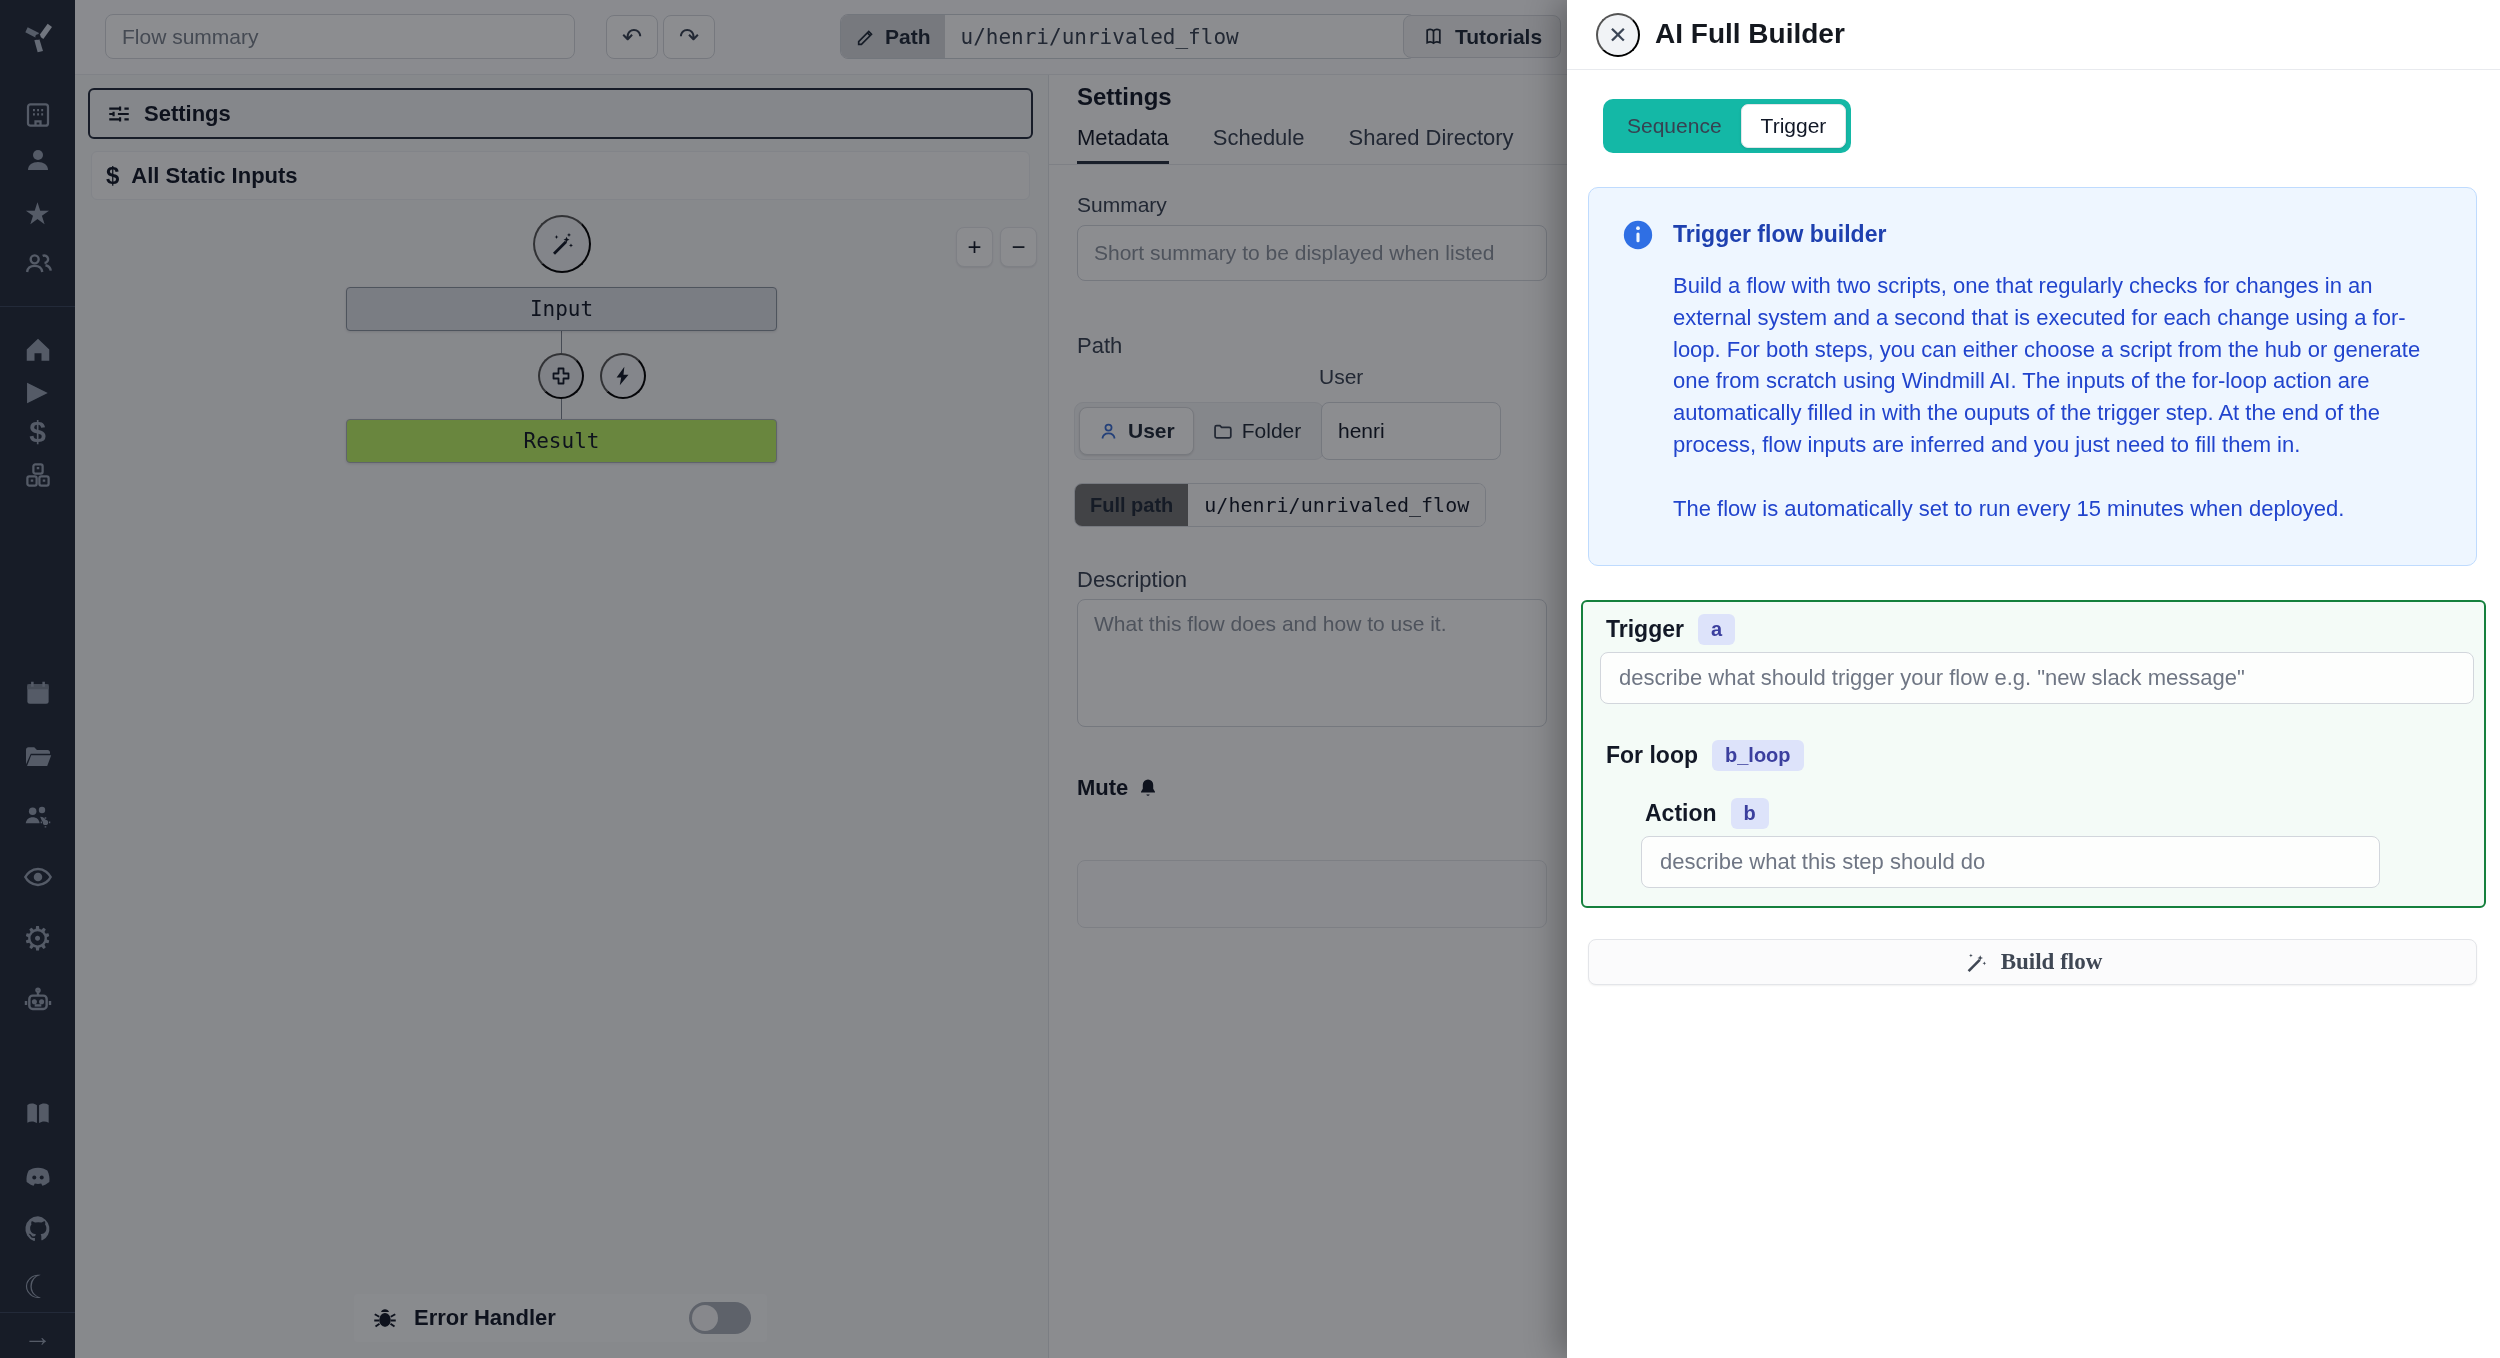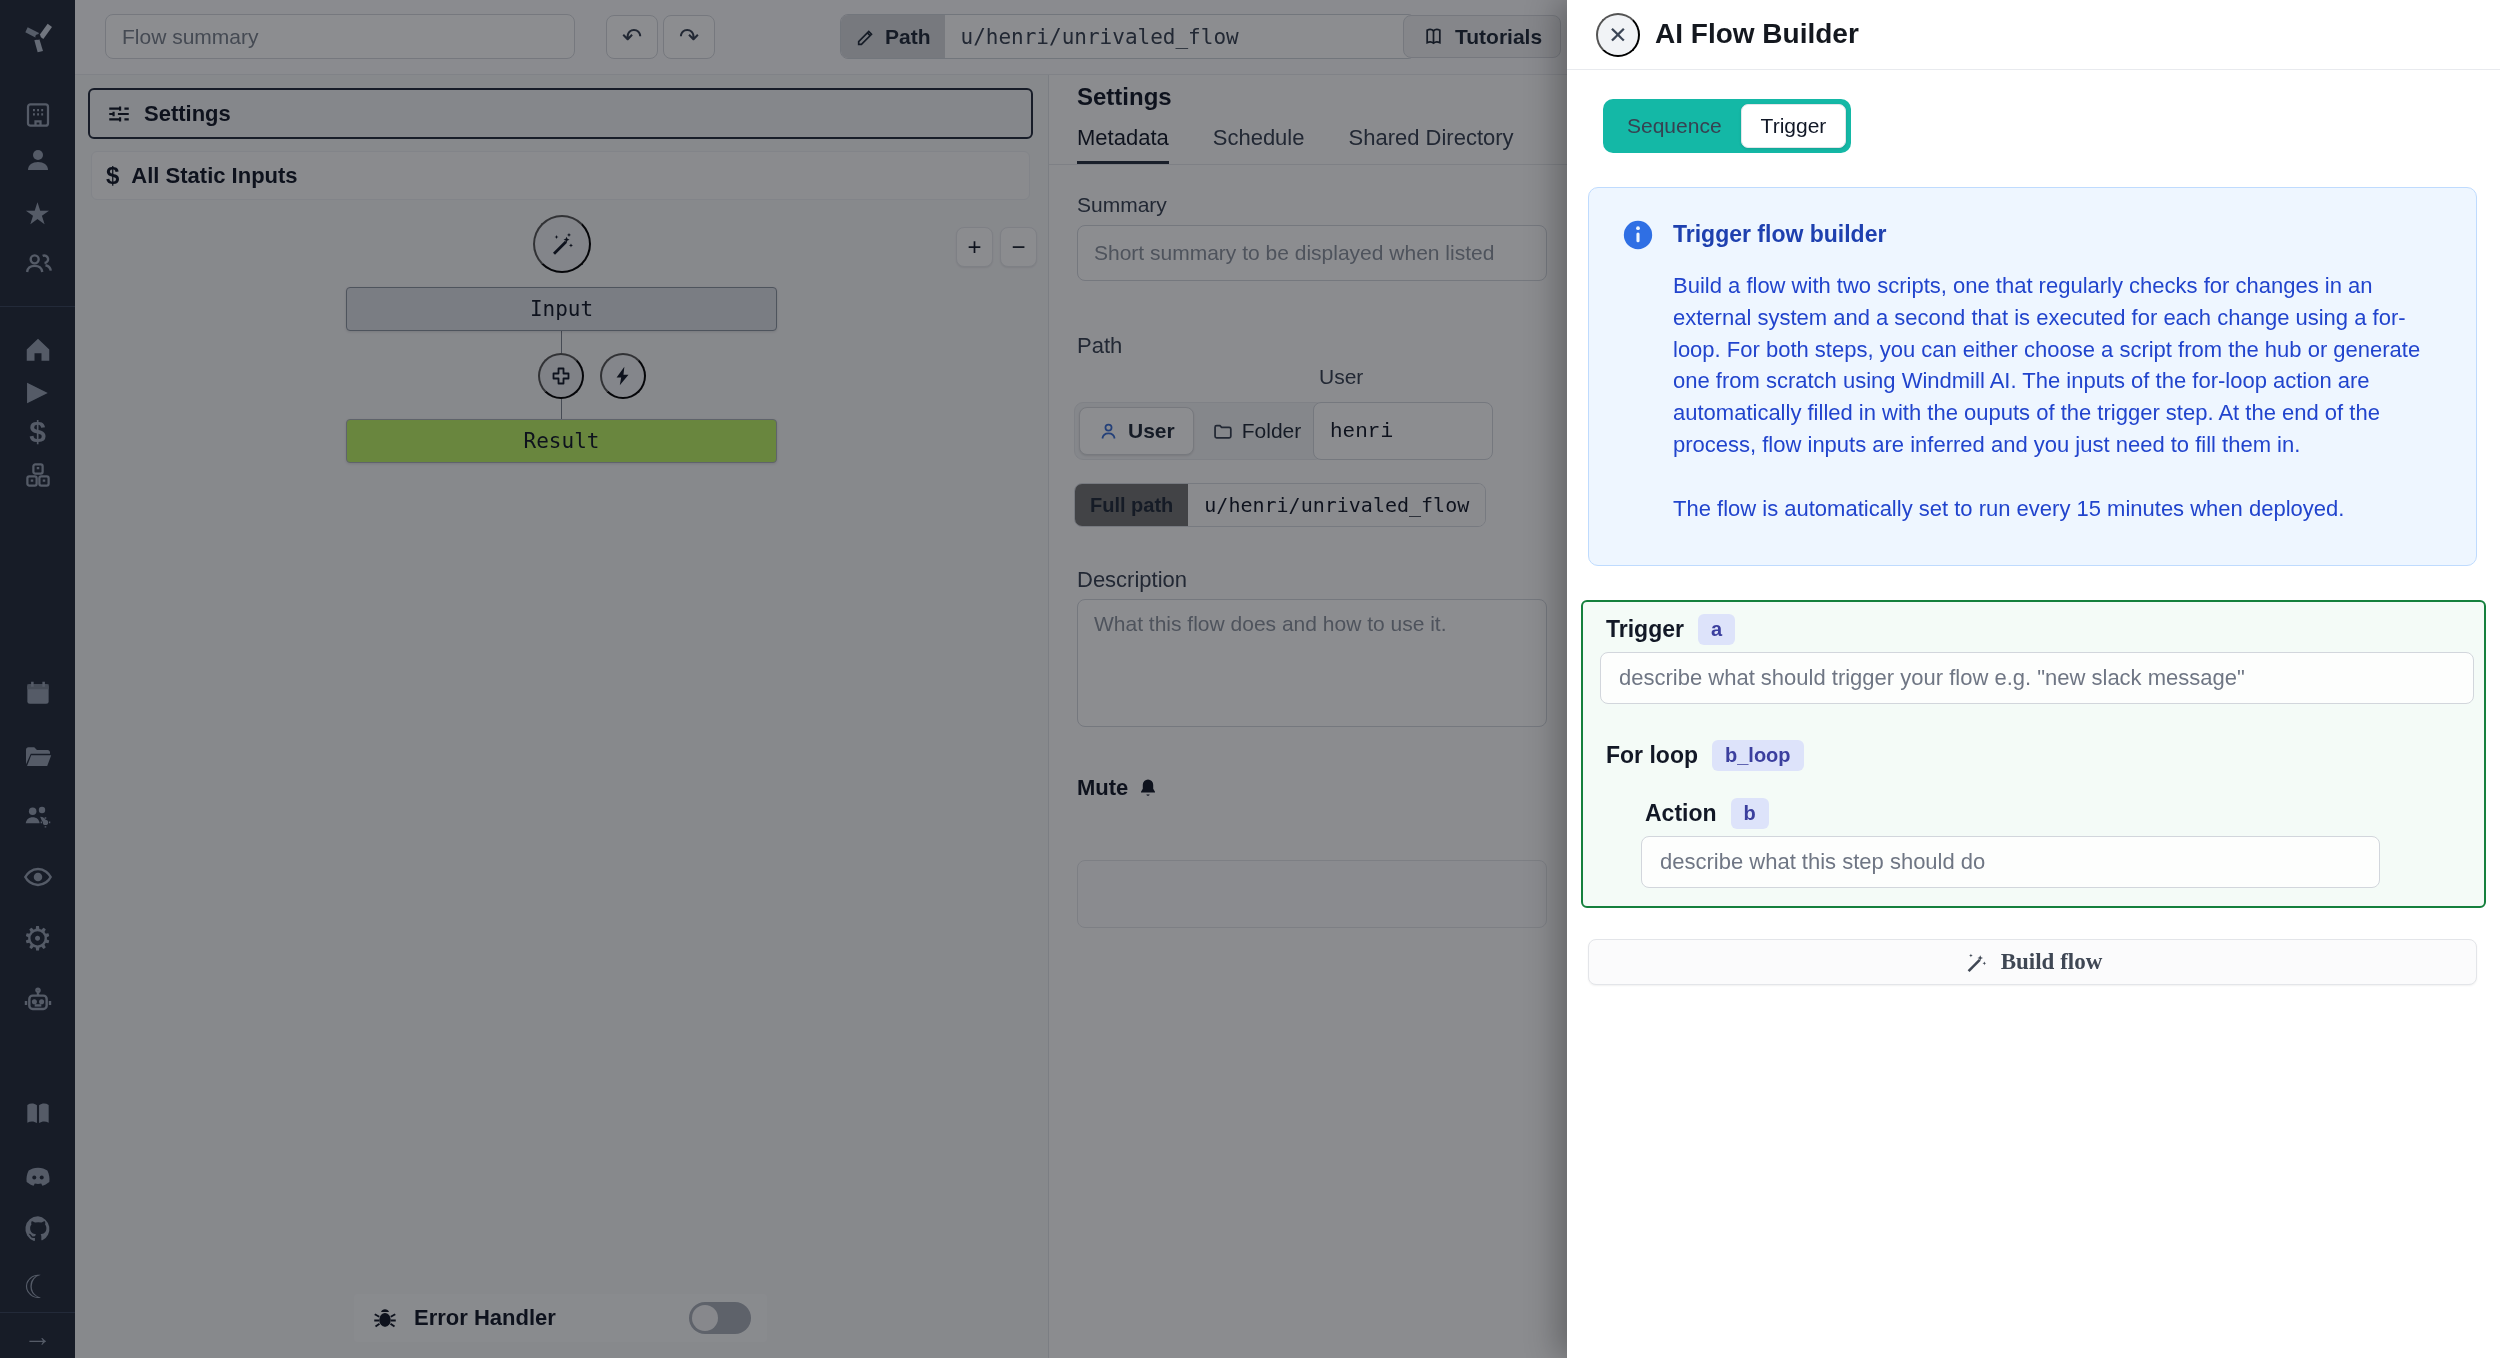--- a/index.html
+++ b/index.html
@@ -61,21 +61,21 @@
   .meta-tab.active { color:#111827; border-bottom:3px solid #27303f; font-weight:400; }
   .fld-label { position:absolute; left:28px; font-size:21px; color:#374151; }
   .inp { position:absolute; left:28px; width:470px; border:1px solid #d3d7dd; border-radius:8px; background:#fff;
     font-size:21px; color:#111827; padding:0 16px; outline:none; }
   .inp::placeholder, textarea.inp::placeholder { color:#8b929e; }
   #owner-toggle { position:absolute; left:25px; top:327px; height:58px; display:flex; align-items:center; background:#f2f3f5;
     border:1px solid #e7e9ec; border-radius:9px; padding:4px; }
   .owner-seg { height:48px; display:flex; align-items:center; gap:9px; padding:0 18px; border-radius:8px; font-size:21px; color:#1f2937; cursor:pointer; }
   .owner-seg.selected { background:#fff; border:1px solid #d7dade; box-shadow:0 1px 2px rgba(0,0,0,.1); font-weight:600; }
   #user-mini-label { position:absolute; left:270px; top:290px; font-size:21px; color:#374151; }
-  #user-input { top:327px; left:264px; width:180px; height:58px;font-family:Liberation Mono, monospace; }
+  #user-input { top:327px; left:272px; width:180px; height:58px; }
   #fullpath-group { position:absolute; left:25px; top:408px; height:44px; display:flex; border:1px solid #d8dbe0; border-radius:8px; overflow:hidden; }
   #fullpath-label { background:#737373; display:flex; align-items:center; padding:0 15px; font-weight:700; font-size:20px; color:#1f2937; }
   #fullpath-value { background:#fbfbfc; display:flex; align-items:center; padding:0 16px;
     font-family:"DejaVu Sans Mono", monospace; font-size:20px; color:#111827; }
   #mute-row { position:absolute; left:28px; top:700px; display:flex; align-items:center; gap:8px; font-weight:700; font-size:22px; color:#111827; }
   #empty-box { position:absolute; left:28px; top:785px; width:470px; height:68px; border:1px solid #e3e5e9; border-radius:8px; background:#fcfcfd; }
 
   
   #overlay { left:0; top:0; width:1567px; height:1358px; background:rgba(10,13,19,0.47); z-index:40; }
 
@@ -357,21 +357,21 @@
   <div id="empty-box"></div>
 </section>
 
 <div id="overlay" class="abs"></div>
 
 <aside id="drawer" class="abs">
   <div id="drawer-header">
     <button id="close-btn">
       <span>✕</span>
     </button>
-    <h1 id="drawer-title">AI Flow Builder</h1>
+    <h1 id="drawer-title">AI Full Builder</h1>
   </div>
 
   <div id="mode-tabs">
     <div class="mode-tab">Sequence</div>
     <div class="mode-tab active">Trigger</div>
   </div>
 
   <div id="info-box">
     <div id="info-title-row">
       <svg width="34" height="34" viewBox="0 0 24 24">

